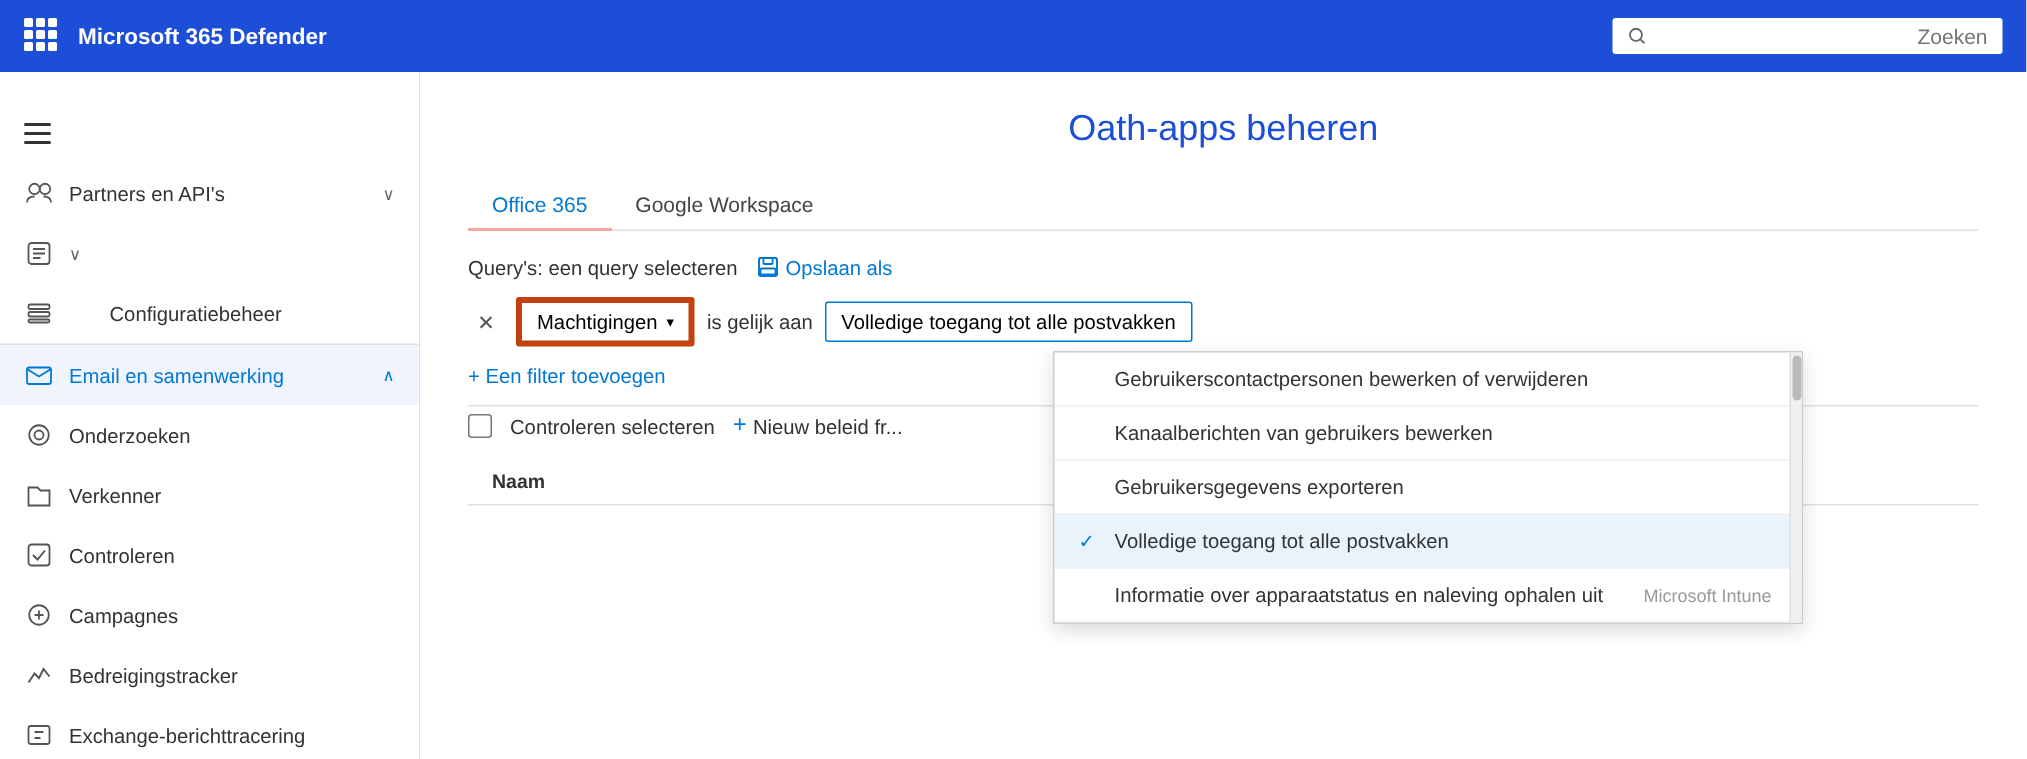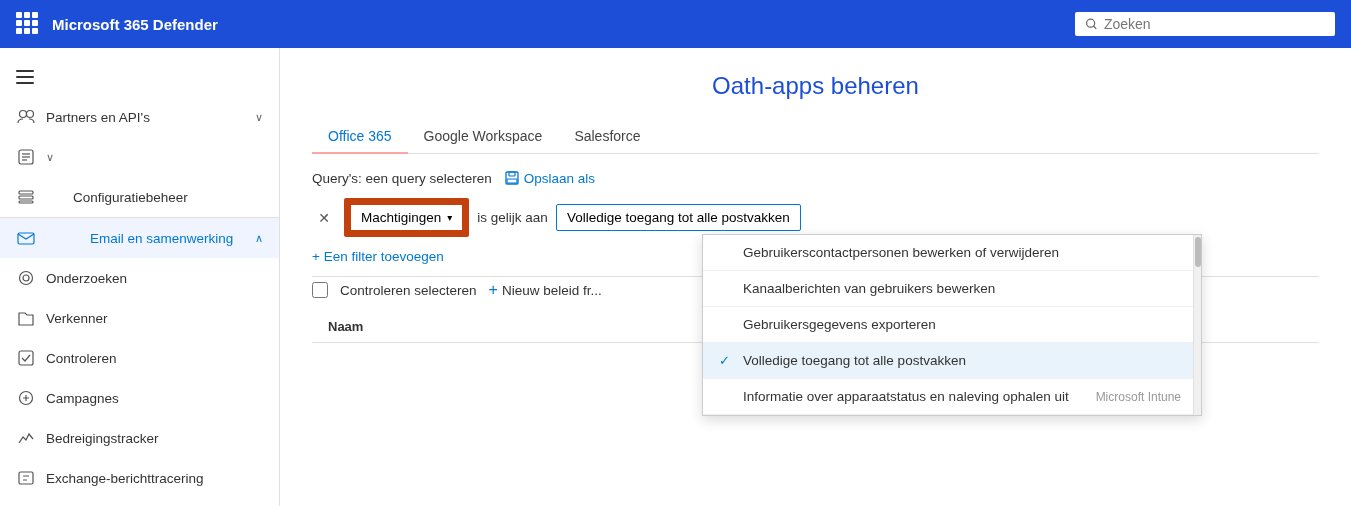--- a/index.html
+++ b/index.html
@@ -31,55 +31,56 @@
       border-radius: 2px;
       padding: 4px 10px;
       width: 260px;
       gap: 6px;
     }
     .topbar-search input {
       border: none; outline: none;
       font-size: 14px;
       width: 100%;
       color: #333;
+      text-align: right;
     }
     .search-icon-svg { color: #666; }
 
     
     .main-layout {
       display: flex;
       flex: 1;
       overflow: hidden;
     }
 
     
     .sidebar {
       width: 280px;
       background: #fff;
       border-right: 1px solid #e0e0e0;
       flex-shrink: 0;
       overflow-y: auto;
-      padding-top: 12px;
+      padding-top: 24px;
     }
     .sidebar-hamburger {
       padding: 10px 16px;
       cursor: pointer;
       color: #333;
     }
     .sidebar-item {
       display: flex;
       align-items: center;
       padding: 10px 16px;
       cursor: pointer;
       color: #333;
       gap: 10px;
       font-size: 13.5px;
     }
     .sidebar-item.active { background: #f0f4ff; color: #0078d4; }
-    .sidebar-item.active .sidebar-item-label { color: #0078d4; margin-left: 44px; }
+    .sidebar-item.active .sidebar-item-label { color: #0078d4; }
     .sidebar-item-icon { width: 20px; height: 20px; display: flex; align-items: center; justify-content: center; flex-shrink: 0; color: #555; }
     .sidebar-item-label { flex: 1; }
     .sidebar-item-chevron { color: #666; font-size: 11px; }
 
     
     .content {
       flex: 1;
       overflow-y: auto;
       padding: 24px 32px;
       position: relative;
@@ -120,21 +121,21 @@
       margin-bottom: 12px;
       position: relative;
     }
     .filter-close {
       width: 24px; height: 24px;
       display: flex; align-items: center; justify-content: center;
       cursor: pointer; color: #555; font-size: 14px;
     }
     .filter-dropdown {
       display: flex; align-items: center; gap: 6px;
-      border: 7px solid #c2410c; padding: 5px 10px;
+      border: 4px solid #c2410c; padding: 5px 10px;
       border-radius: 2px; cursor: pointer; background: #fff; font-size: 13.5px;
     }
     .filter-text { font-size: 13.5px; color: #333; }
     .filter-value-input {
       border: 1px solid #0078d4;
       border-radius: 2px;
       padding: 5px 10px;
       font-size: 13.5px;
       min-width: 200px;
       outline: none;
@@ -355,21 +356,20 @@
       <span class="sidebar-item-label">Exchange-berichttracering</span>
     </div>
   </div>
 
   <div class="content">
     <h1 class="page-title">Oath-apps beheren</h1>
 
     <div class="tabs">
       <div class="tab active">Office 365</div>
       <div class="tab">Google Workspace</div>
-      <div class="tab">Salesforce</div>
     </div>
 
     <div class="filter-bar">
       <span>Query's: een query selecteren</span>
       <div class="save-as-btn">
         <svg width="16" height="16" viewBox="0 0 16 16" fill="none">
             <rect x="2" y="2" width="12" height="12" rx="1" stroke="#0078d4" stroke-width="1.3"></rect>
             <rect x="5" y="2" width="6" height="4" rx="0.5" stroke="#0078d4" stroke-width="1.2" fill="none"></rect>
             <rect x="3" y="9" width="10" height="4" rx="0.5" stroke="#0078d4" stroke-width="1.2" fill="none"></rect>
           </svg>

